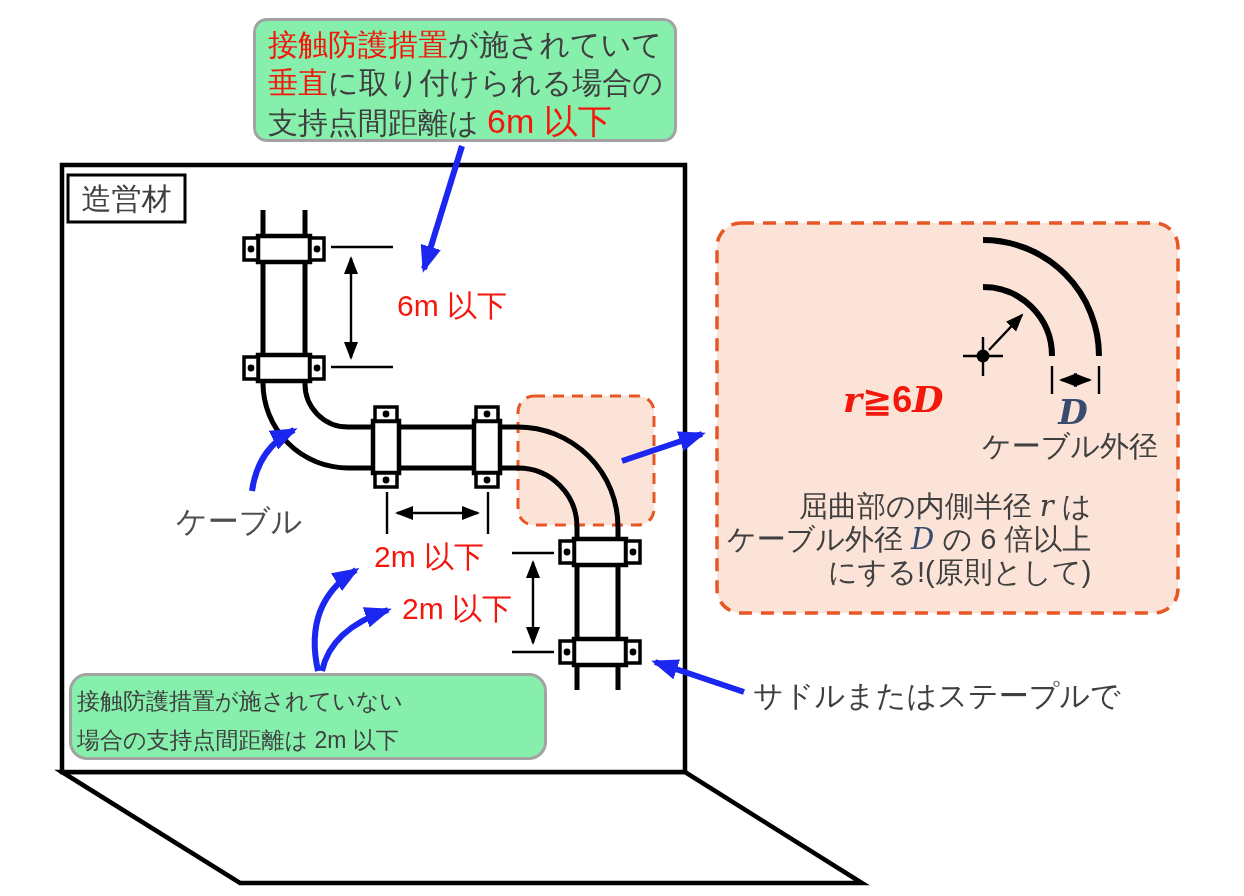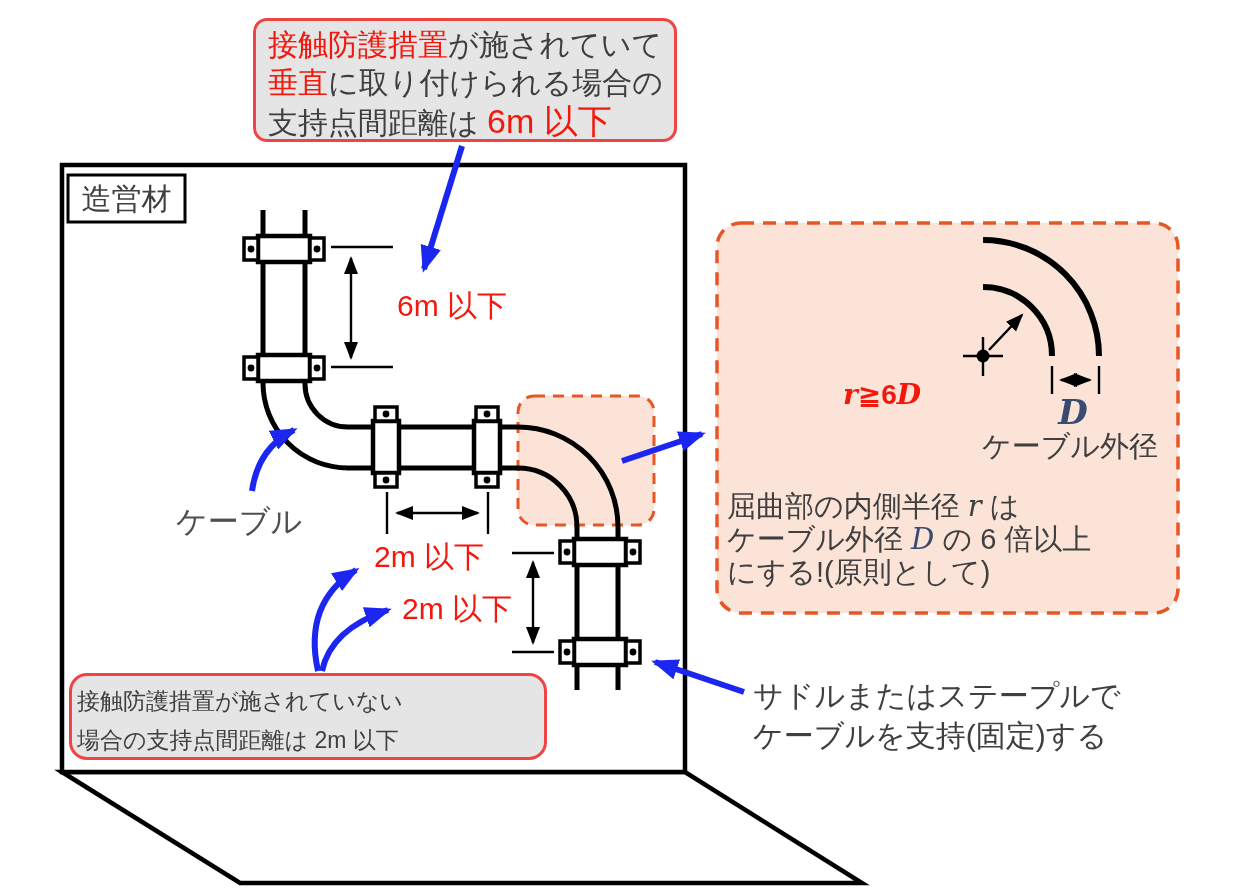--- a/index.html
+++ b/index.html
@@ -16,38 +16,38 @@
     position:relative;width:1244px;height:896px;background:#fff;overflow:hidden;
     font-family:"Liberation Sans","DejaVu Sans",sans-serif;color:var(--text-dark);
   }
   #art{position:absolute;left:0;top:0;}
   .txt{position:absolute;white-space:nowrap;}
   .red{color:var(--accent-red);}
   .gray{color:var(--text-gray);margin-top:8px;}
   .navy{color:var(--math-navy);}
   .mvar{font-family:"DejaVu Serif","Liberation Serif",serif;font-style:italic;}
   .callout{
-    position:absolute;background:#e5e5e5;border:3px solid #ef4444;box-sizing:border-box;
+    position:absolute;background:#86efac;border:3px solid #a3a3a3;box-sizing:border-box;
   }
   .callout-top{left:253px;top:18px;width:424px;height:124px;border-radius:14px;
     padding:5px 0 0 12px;font-size:30px;line-height:38px;}
   .callout-top .big{font-size:34px;}
   .callout-bottom{left:69px;top:673px;width:478px;height:87px;border-radius:18px;
     padding:6px 0 0 5px;font-size:23px;line-height:39px;}
   .wall-label{left:68px;top:175px;width:117px;height:34px;text-align:center;
     line-height:47px;font-size:30px;}
   .meas-label{font-size:30px;}
   .cable-label{left:176px;top:493px;font-size:31px;}
   .saddle-note{left:753px;top:676px;font-size:30px;line-height:40px;}
   .bend-radius-label{left:722px;top:301px;font-size:28px;}
   .bend-radius-label .mvar{font-size:30px;}
-  .bend-formula{left:843px;top:378px;font-size:28px;font-weight:bold;}
+  .bend-formula{left:843px;top:378px;font-size:36px;font-weight:bold;}
   .bend-d-label{left:1050px;top:392px;width:46px;text-align:center;font-size:34px;font-weight:bold;}
   .bend-d-caption{left:982px;top:427px;font-size:29px;}
-  .bend-note{left:727px;top:490px;font-size:29px;line-height:33px;}
+  .bend-note{left:727px;top:490px;font-size:29px;line-height:33px;text-align:right;}
   .blue-stroke{stroke:var(--accent-blue);}
   .blue-fill{fill:var(--accent-blue);}
   .orange-dash{stroke:var(--box-orange);fill:var(--box-pink);}
 </style>
 </head>
 <body>
 
 <div id="stage">
 
   <svg id="art" width="1244" height="896" viewBox="0 0 1244 896">
@@ -188,21 +188,20 @@
   </div>
 
   <div class="txt meas-label red" style="left:397px;top:286px;">6m 以下</div>
   <div class="txt meas-label red" style="left:374px;top:537px;">2m 以下</div>
   <div class="txt meas-label red" style="left:402px;top:589px;">2m 以下</div>
 
   <div class="txt cable-label gray">ケーブル</div>
 
   <div class="txt saddle-note">
     <div>サドルまたはステープルで</div>
-    <div>ケーブルを支持(固定)する</div>
   </div>
 
 
   <div class="txt bend-formula red">
     <span class="mvar">r</span><span>≧6</span><span class="mvar">D</span>
   </div>
 
   <div class="txt bend-d-label navy mvar">D</div>
 
   <div class="txt bend-d-caption">ケーブル外径</div>

